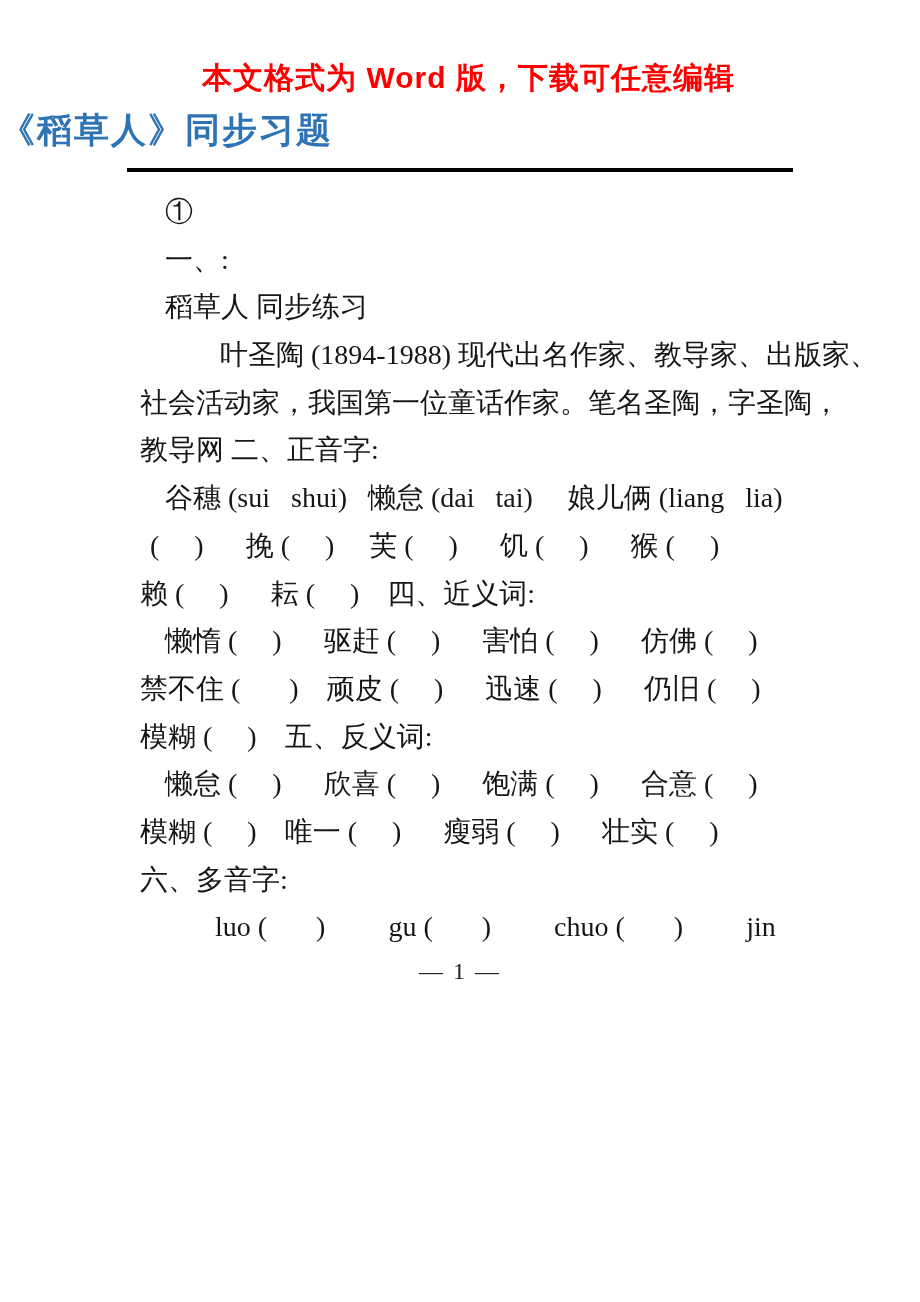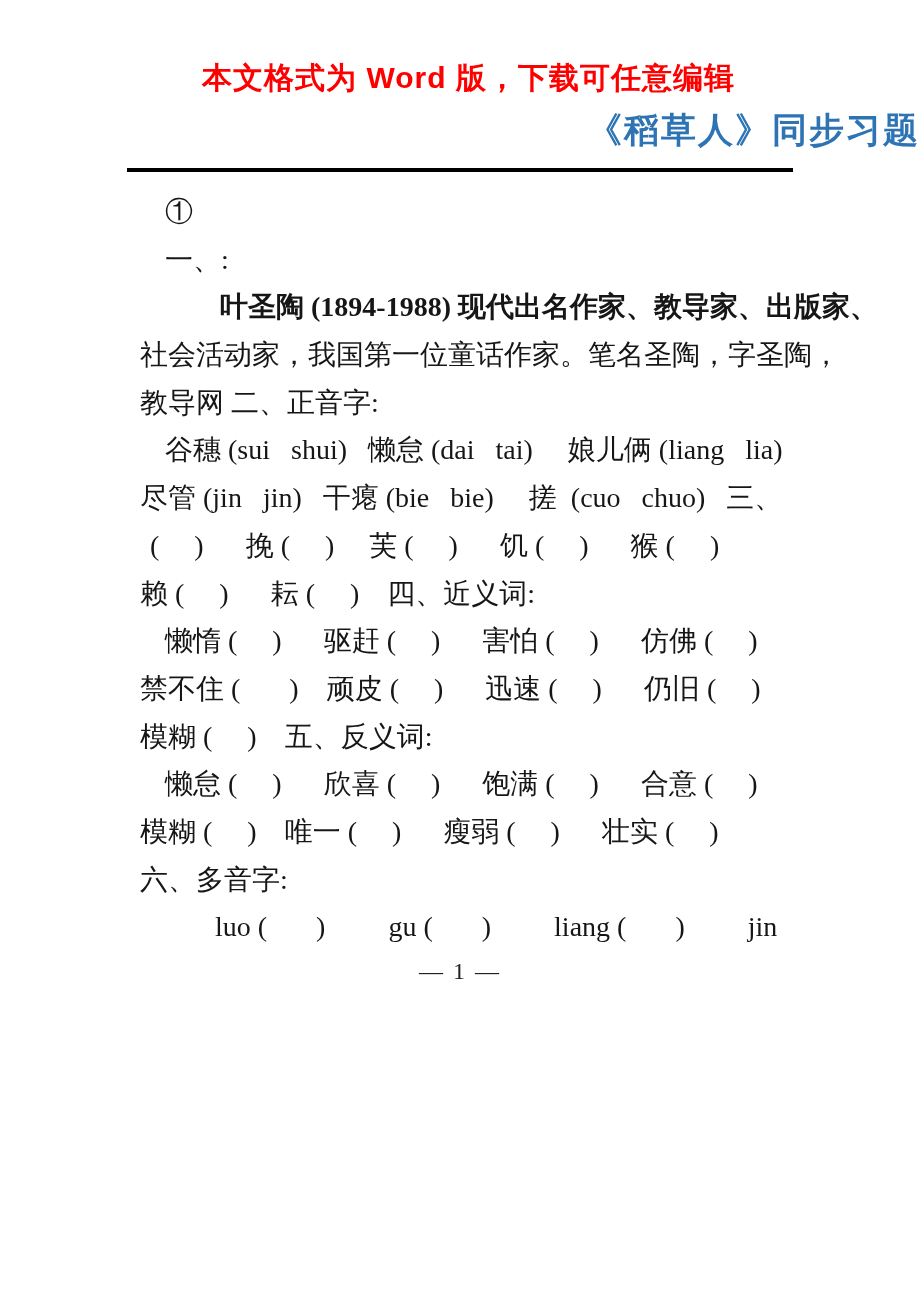--- a/index.html
+++ b/index.html
@@ -24,21 +24,21 @@
     font-weight: bold;
     font-size: 30px;
     color: #ff0000;
     letter-spacing: 1px;
     margin-left: 17px;
   }
   .doc-title {
     margin-top: 10px;
     height: 46px;
     line-height: 46px;
-    text-align: right;
+    text-align: left;
     font-weight: bold;
     font-size: 35px;
     color: #2e74b5;
     letter-spacing: 2px;
   }
   .title-rule {
     margin: 14px 127px 0 127px;
     height: 4px;
     background: #000000;
   }
@@ -46,21 +46,21 @@
     margin: 16px 100px 0 140px;
   }
   .line {
     height: 47.7px;
     line-height: 47.7px;
     font-size: 28px;
     white-space: pre;
     overflow: visible;
   }
   .i1   { padding-left: 25px; }
-  .i2   { padding-left: 80px; font-weight: bold; }
+  .i2   { padding-left: 80px; }
   .ism  { padding-left: 10px; }
   .iluo { padding-left: 75px; }
   .page-footer {
     margin-top: 4px;
     height: 32px;
     line-height: 32px;
     text-align: center;
     font-size: 24px;
     color: #222222;
     letter-spacing: 2px;
@@ -71,29 +71,29 @@
 
 <div class="notice">本文格式为 Word 版，下载可任意编辑</div>
 
 <div class="doc-title">《稻草人》同步习题</div>
 
 <div class="title-rule"></div>
 
 <div class="content">
   <div class="line i1">①</div>
   <div class="line i1">一、:</div>
+  <div class="line i1">稻草人 同步练习</div>
   <div class="line i2">叶圣陶 (1894-1988) 现代出名作家、教导家、出版家、</div>
   <div class="line">社会活动家，我国第一位童话作家。笔名圣陶，字圣陶，</div>
   <div class="line">教导网 二、正音字:</div>
   <div class="line i1">谷穗 (sui   shui)   懒怠 (dai   tai)     娘儿俩 (liang   lia)</div>
-  <div class="line">尽管 (jin   jin)   干瘪 (bie   bie)     搓  (cuo   chuo)   三、</div>
   <div class="line ism">(     )      挽 (     )     芙 (     )      饥 (     )      猴 (     )</div>
   <div class="line">赖 (     )      耘 (     )    四、近义词:</div>
   <div class="line i1">懒惰 (     )      驱赶 (     )      害怕 (     )      仿佛 (     )</div>
   <div class="line">禁不住 (       )    顽皮 (     )      迅速 (     )      仍旧 (     )</div>
   <div class="line">模糊 (     )    五、反义词:</div>
   <div class="line i1">懒怠 (     )      欣喜 (     )      饱满 (     )      合意 (     )</div>
   <div class="line">模糊 (     )    唯一 (     )      瘦弱 (     )      壮实 (     )</div>
   <div class="line">六、多音字:</div>
-  <div class="line iluo">luo (       )         gu (       )         liang (       )         jin</div>
+  <div class="line iluo">luo (       )         gu (       )         chuo (       )         jin</div>
 </div>
 
 <div class="page-footer">—  1  —</div>
 
 </body></html>

